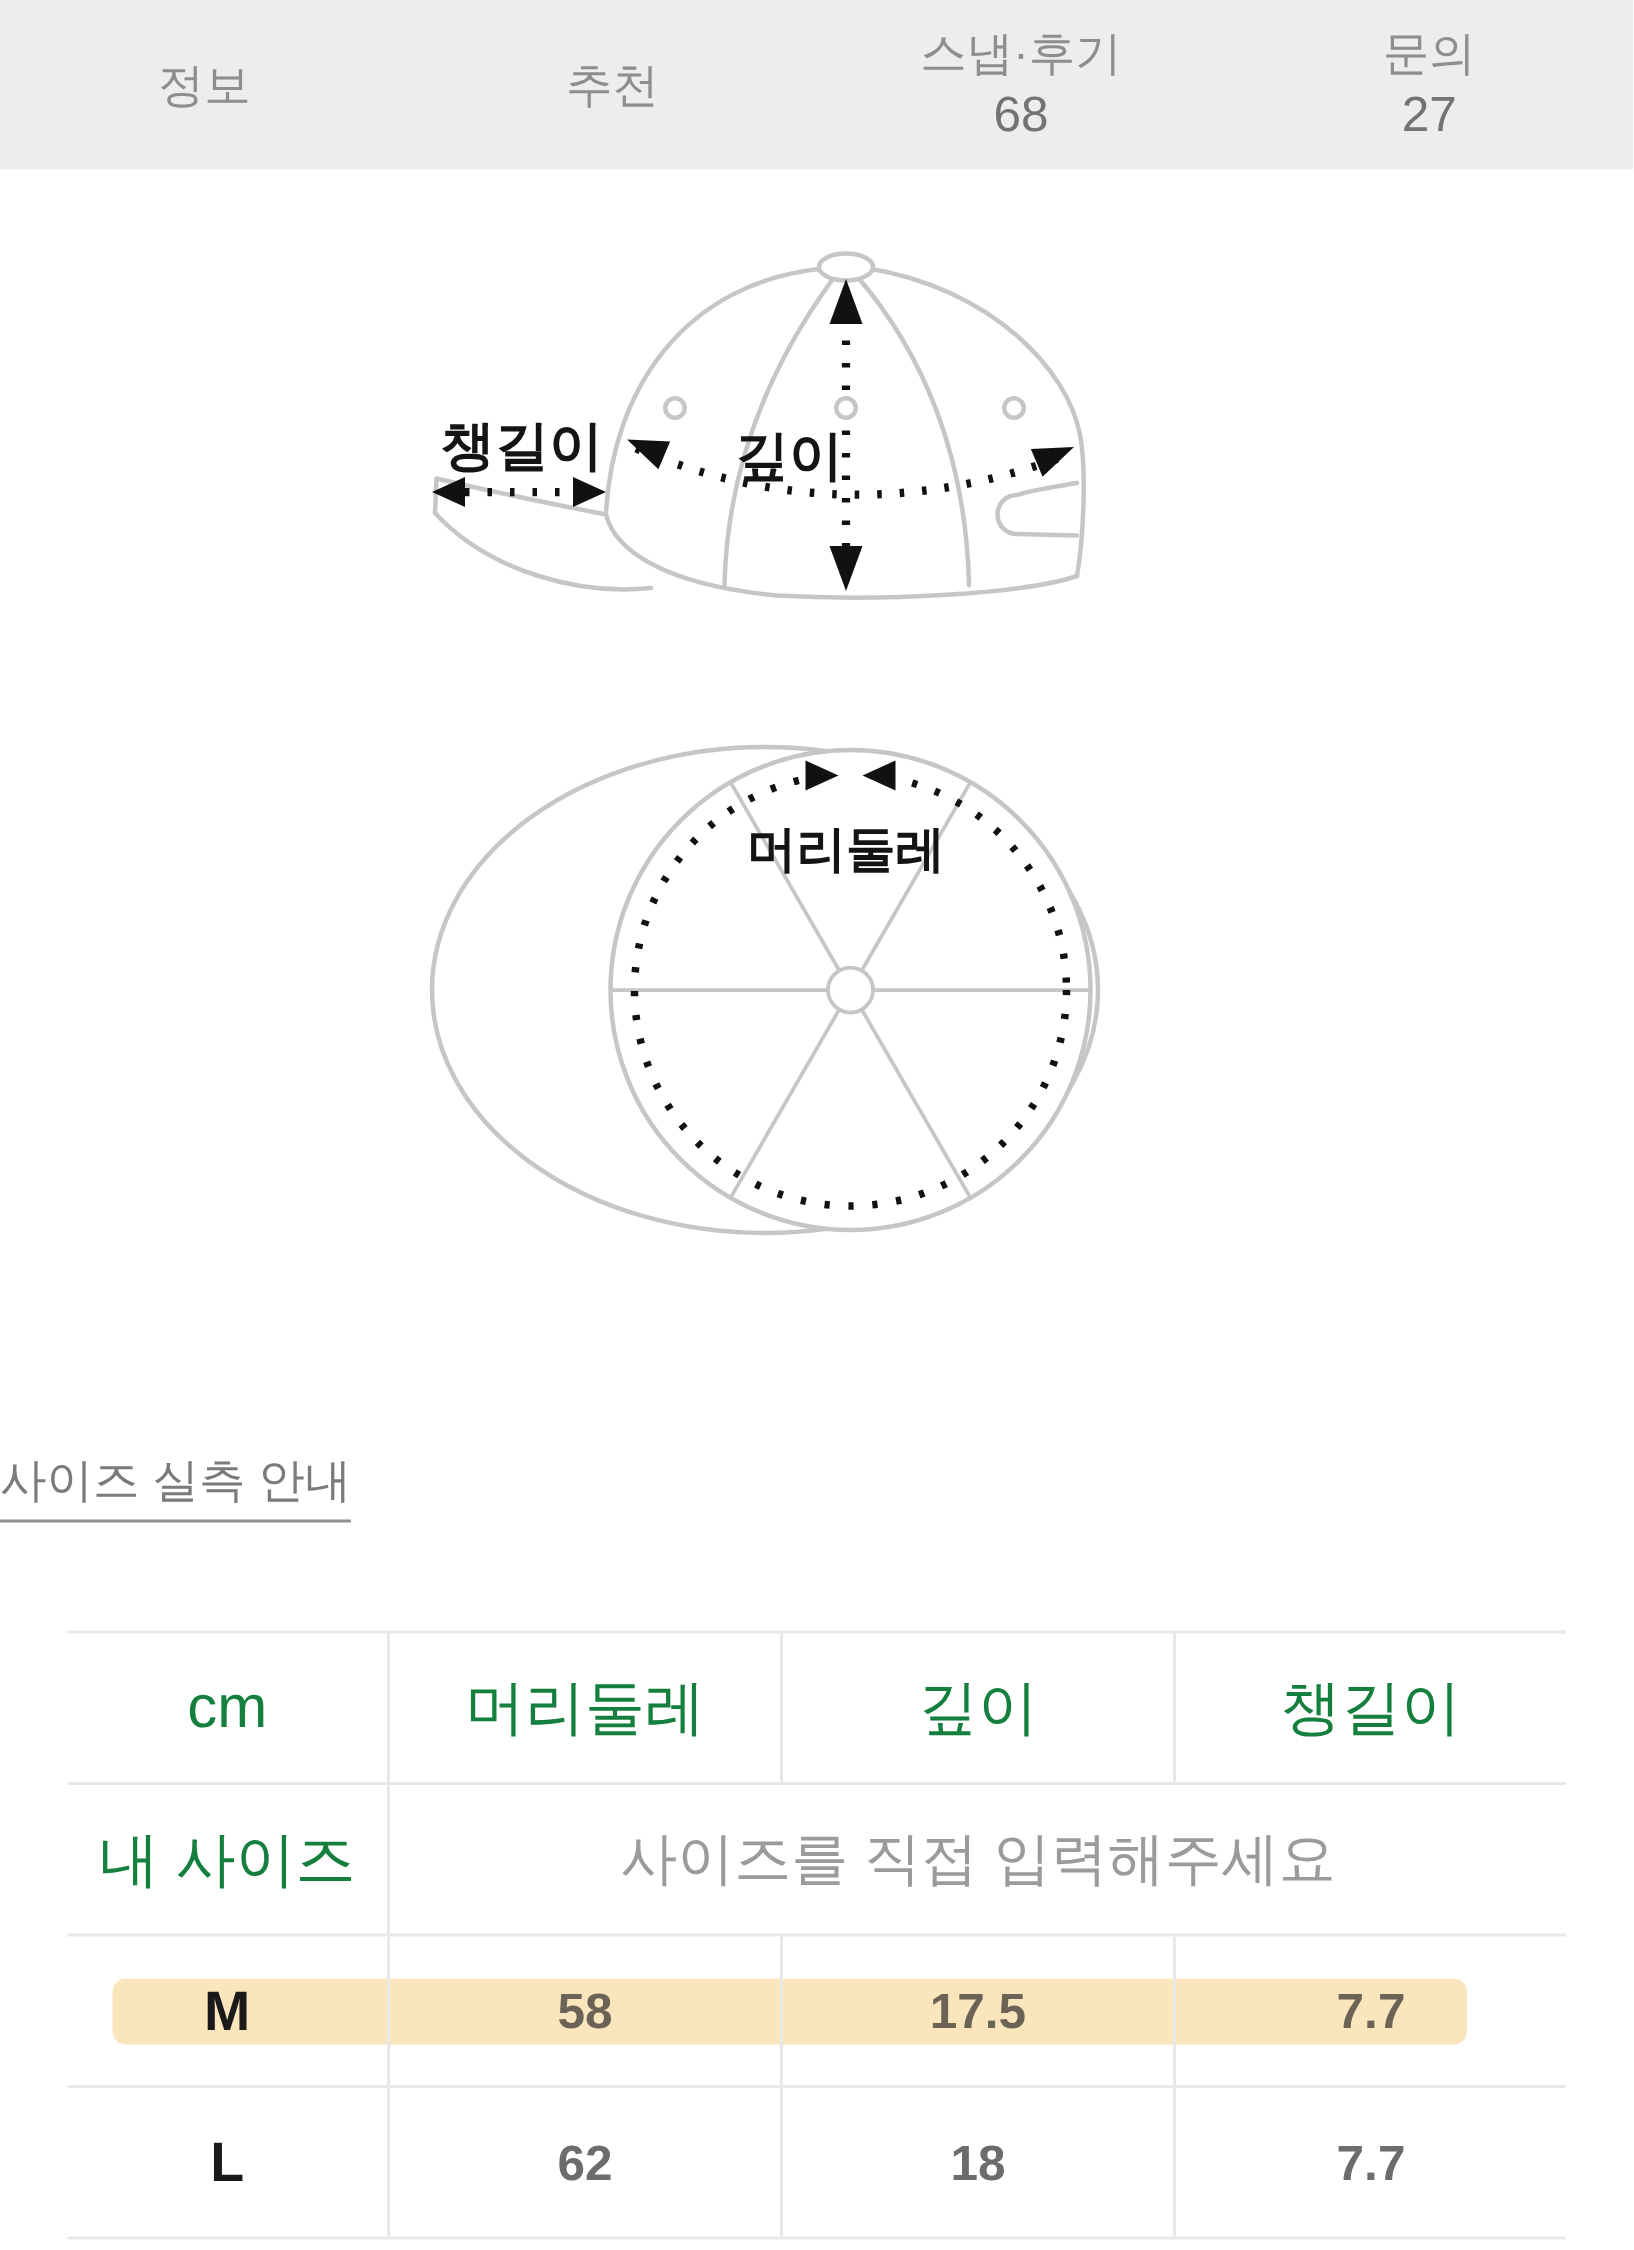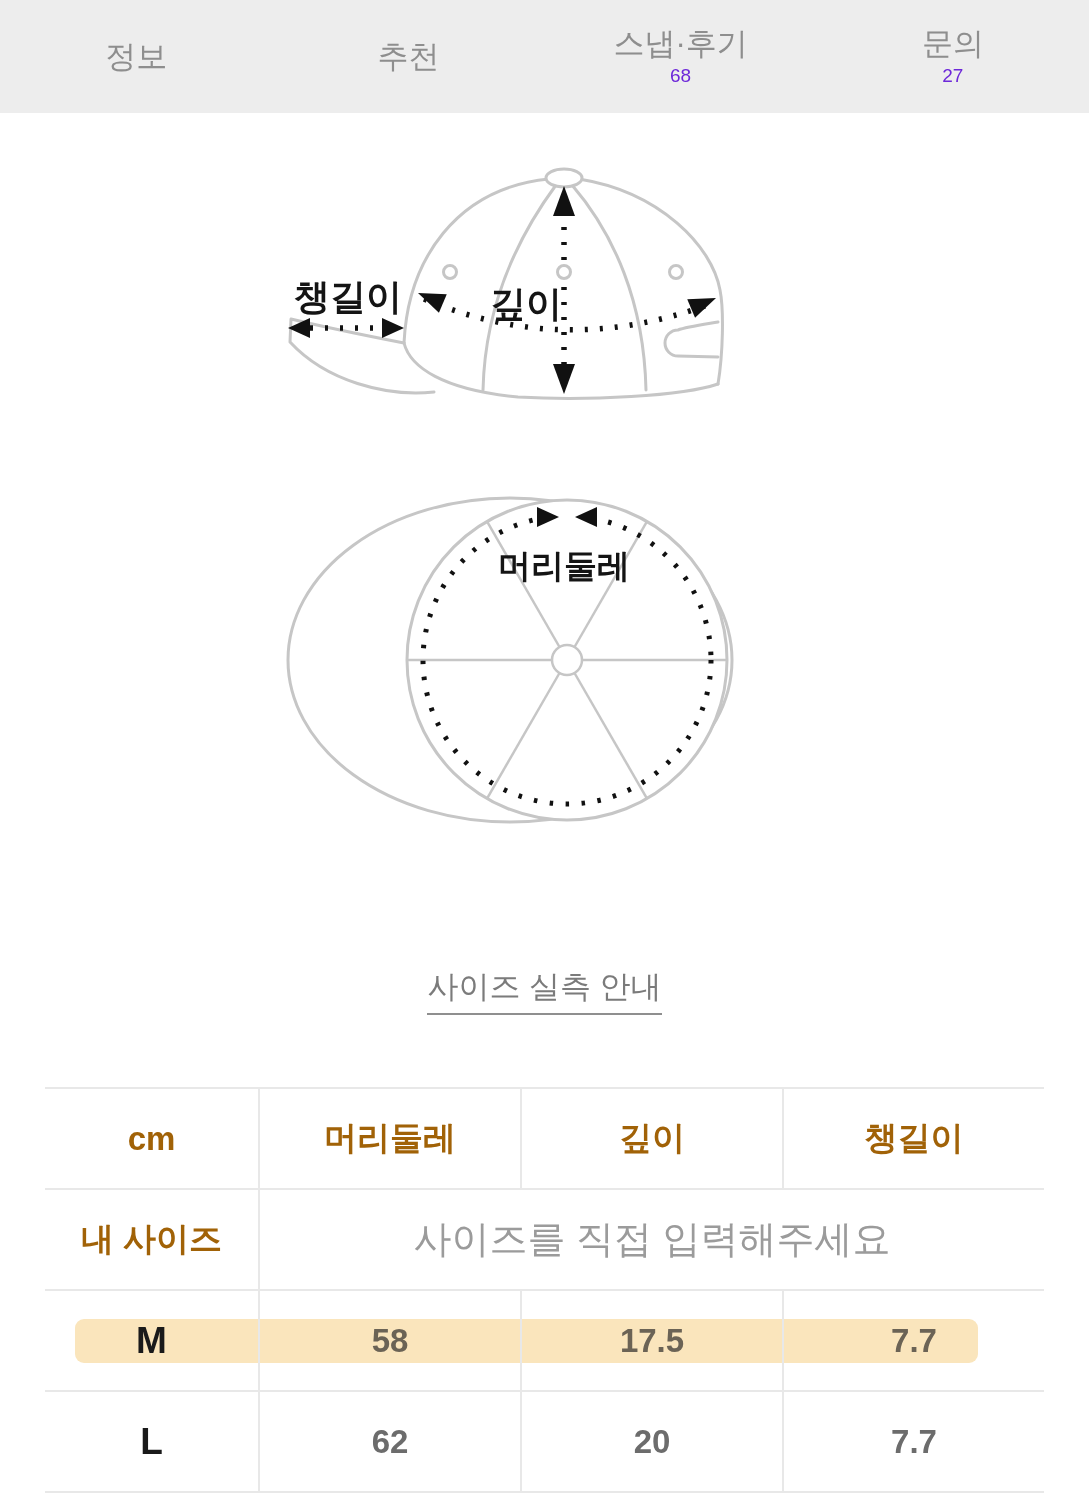--- a/index.html
+++ b/index.html
@@ -4,43 +4,43 @@
 <style>
   html,body{margin:0;padding:0;background:#fff;}
   .page{position:relative;width:1089px;height:1500px;background:#ffffff;overflow:hidden;
         font-family:"Liberation Sans", sans-serif;}
 
   
   .tabbar{position:absolute;left:0;top:0;width:1089px;height:113px;background:#EDEDED;
           display:flex;}
   .tab{flex:1 1 0;display:flex;flex-direction:column;align-items:center;justify-content:center;
        font-size:31px;color:#8E8E8E;line-height:1.15;cursor:pointer;border-radius:19px;}
-  .tab .count{font-size:19px;color:#6d28d9;margin-top:3px;}
+  .tab .count{font-size:33px;color:#737373;margin-top:3px;}
   .tab.active{background:#ffffff;color:#151515;font-weight:700;}
 
   
   .diagram{position:absolute;}
   .d-side{left:268px;top:152px;}
   .d-top{left:278px;top:488px;}
   svg text{font-family:"Liberation Sans", sans-serif;font-weight:700;fill:#141414;}
 
   
-  .links{position:absolute;left:0;top:966px;width:1089px;display:flex;justify-content:center;
+  .links{position:absolute;left:0;top:966px;width:1089px;display:flex;justify-content:flex-start;
          gap:22px;}
   .measure-link{font-size:31px;color:#7B7B7B;padding-bottom:5px;border-bottom:2px solid #8F8F8F;
                 cursor:pointer;}
 
   
   .size-table{position:absolute;left:45px;top:1087px;width:999px;}
   .t-row{display:grid;grid-template-columns:213px 262px 262px 262px;height:99px;
          border-top:2px solid #E8E8E8;position:relative;}
   .t-row:last-child{border-bottom:2px solid #E8E8E8;}
   .t-cell{display:flex;align-items:center;justify-content:center;position:relative;z-index:1;}
   .t-cell.vline{border-left:2px solid #E8E8E8;}
-  .th{font-size:33px;font-weight:700;color:#a16207;}
+  .th{font-size:40px;font-weight:400;color:#15803d;}
   .size-letter{font-size:37px;font-weight:700;color:#1A1A1A;}
   .num{font-size:33px;color:#6C6C6C;font-weight:bold;}
   .row-m .num{color:#6B6355;}
   .my-size-input{grid-column:2 / span 3;font-size:38px;color:#9B9B9B;cursor:pointer;}
   .hl{position:absolute;left:30px;top:28px;width:903px;height:44px;border-radius:9px;
       background:#FAE5BC;z-index:0;}
 </style>
 </head>
 <body>
 
@@ -150,18 +150,18 @@
     <div class="t-row row-m">
       <div class="hl"></div>
       <div class="t-cell size-letter">M</div>
       <div class="t-cell num vline">58</div>
       <div class="t-cell num vline">17.5</div>
       <div class="t-cell num vline">7.7</div>
     </div>
     <div class="t-row">
       <div class="t-cell size-letter">L</div>
       <div class="t-cell num vline">62</div>
-      <div class="t-cell num vline">20</div>
+      <div class="t-cell num vline">18</div>
       <div class="t-cell num vline">7.7</div>
     </div>
   </div>
 
 </div>
 
 </body></html>

